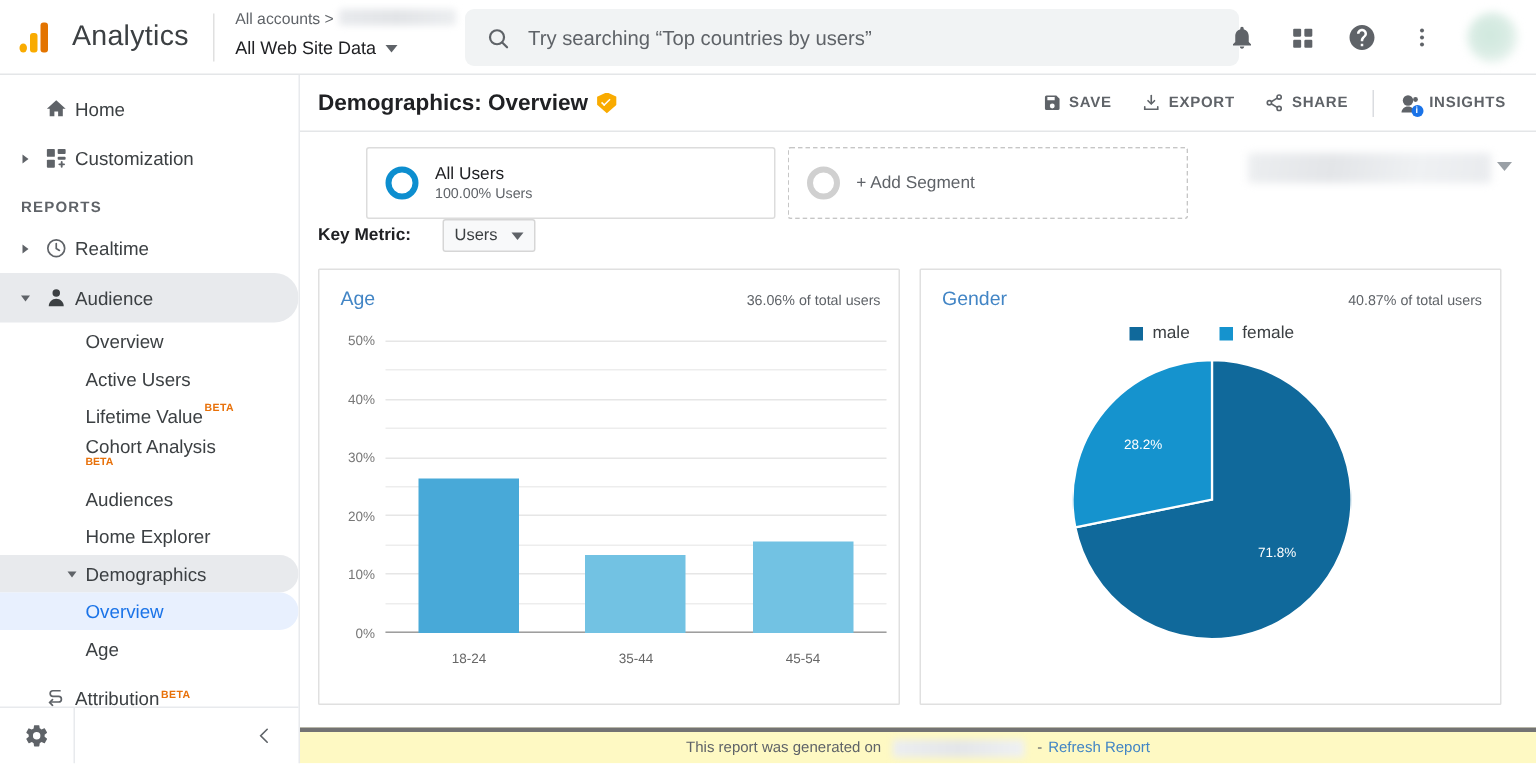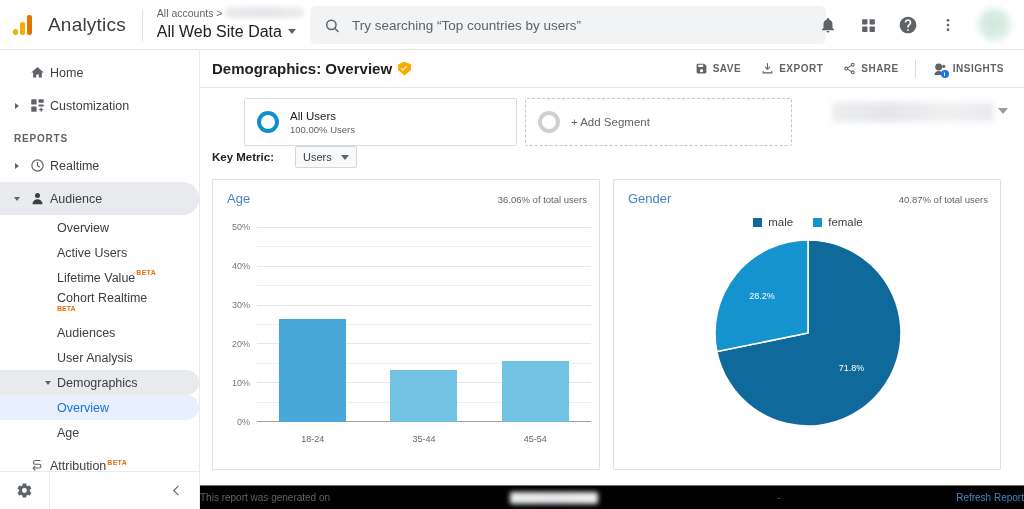--- a/index.html
+++ b/index.html
@@ -30,21 +30,21 @@
   .account {
     padding-left: 14px; min-width: 170px; position: relative;
   }
   .account .crumb { font-size: 10.5px; color: #5f6368; line-height: 13px; position: relative; }
   .account .crumb .blur-crumb {
     display:inline-block; width: 78px; height: 11px; vertical-align: -1px;
     background: linear-gradient(90deg,#e8eaed,#e2e4e7,#eceef0); filter: blur(2.5px);
     margin-left: 3px; border-radius: 2px;
   }
   .account .prop {
-    font-size: 16px; color: #202124; line-height: 22px; margin-top: 1px;
+    font-size: 12px; color: #202124; line-height: 22px; margin-top: 1px;
     display: flex; align-items: center; gap: 6px;
   }
   .caret-dn {
     width: 0; height: 0; border-left: 4.5px solid transparent; border-right: 4.5px solid transparent;
     border-top: 5px solid #5f6368; display: inline-block;
   }
   .search-box {
     position: absolute; left: 310px; top: 6px; width: 516px; height: 38px;
     background: #f1f3f4; border-radius: 6px; display: flex; align-items: center;
     padding: 0 14px; gap: 12px; cursor: text;
@@ -205,22 +205,22 @@
   .legend { display: flex; justify-content: center; gap: 20px; margin-top: 6px; }
   .leg { display: flex; align-items: center; gap: 6px; font-size: 11.5px; color: #3c4043; cursor: pointer; text-align: center; }
   .swatch { width: 9px; height: 9px; display: inline-block; }
   .pie { position: relative; width: 186px; height: 186px; margin: 12px auto 0; }
   .pie svg { display: block; }
   .pct { position: absolute; font-size: 9px; color: #fff; }
 
   
   .footer {
     position: absolute; left: 0; right: 0; bottom: 0; height: 24px;
-    border-top: 1px solid #737373; display: flex; align-items: center; justify-content: space-between;
-    font-size: 10px; color: #5f6368; gap: 4px; background: #000000;
+    border-top: 3px solid #737373; display: flex; align-items: center; justify-content: center;
+    font-size: 10px; color: #5f6368; gap: 4px; background: #fef9c3;
   }
   .footer .blur-ts {
     display: inline-block; width: 88px; height: 12px; border-radius: 2px;
     background: linear-gradient(90deg,#eceef0,#e4e6e9,#eff1f3); filter: blur(2.5px);
     vertical-align: -2px; margin: 0 4px;
   }
   .footer .refresh { color: #4285c5; cursor: pointer; }
 </style>
 </head>
 <body>
@@ -350,29 +350,29 @@
         </div>
         <div class="sub-item">
           <span>Active Users</span>
         </div>
         <div class="sub-item">
           <span>Lifetime Value</span>
             <span class="beta">BETA</span>
         </div>
         <div class="sub-item two-line">
           <span>
-            <span>Cohort Realtime</span>
+            <span>Cohort Analysis</span>
             <span class="beta-blk">BETA</span>
           </span>
         </div>
         <div class="sub-item">
           <span>Audiences</span>
         </div>
         <div class="sub-item">
-          <span>User Analysis</span>
+          <span>Home Explorer</span>
         </div>
 
         <div class="sub-item greyed">
           <i class="tri-d"></i>
           <span>Demographics</span>
         </div>
         <div class="sub-item active">
           <span>Overview</span>
         </div>
         <div class="sub-item">

